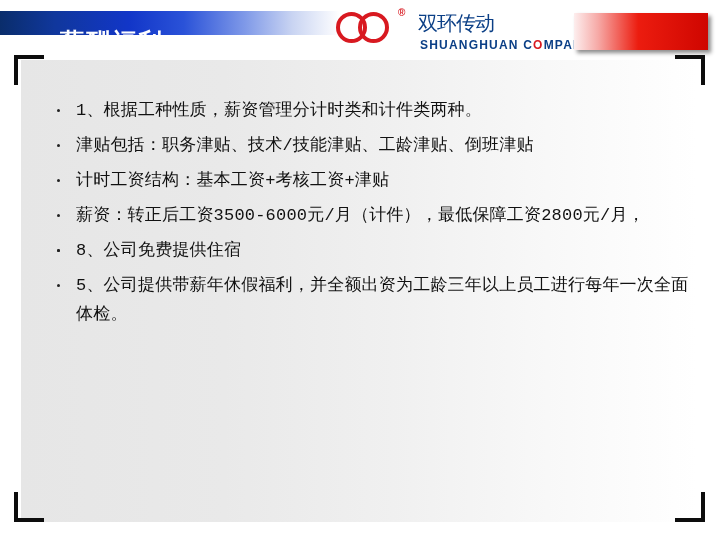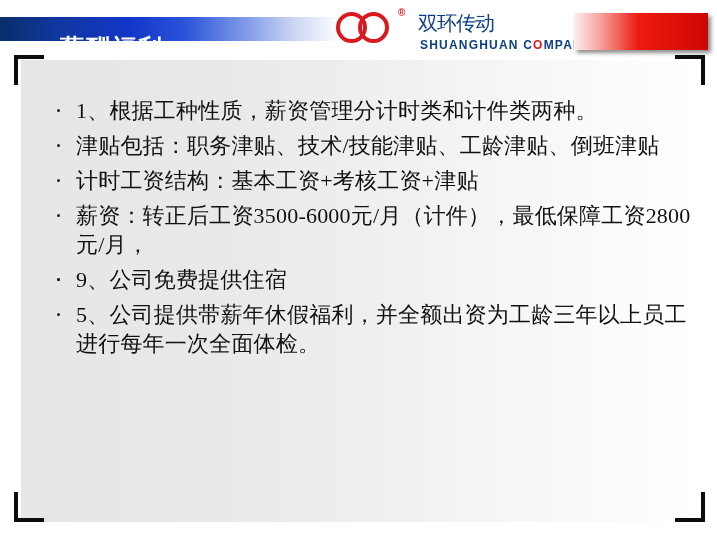--- a/index.html
+++ b/index.html
@@ -27,21 +27,21 @@
     position: absolute;
     left: 0;
     top: 0;
     width: 717px;
     height: 58px;
   }
 
   #title-bar {
     position: absolute;
     left: 0;
-    top: 17px;
+    top: 11px;
     width: 340px;
     height: 24px;
     background: linear-gradient(to right,
         #0a2d6b 0%,
         #10379c 16%,
         #1236c8 38%,
         #2a52d8 54%,
         #7f99e8 72%,
         #c9d4f2 86%,
         #ffffff 100%);
@@ -167,22 +167,22 @@
   #bullet-list {
     position: absolute;
     left: 12px;
     top: 36px;
     width: 660px;
   }
   .bullet-row {
     position: relative;
     padding-left: 43px;
     margin-bottom: 6px;
-    font-family: Liberation Serif, serif;
-    font-size: 22px;
+    font-family: Liberation Mono, monospace;
+    font-size: 17px;
     color: #111111;
     line-height: 29px;
     letter-spacing: 0.2px;
   }
   .bullet-row .dot {
     position: absolute;
     left: 24px;
     top: 13px;
     width: 3px;
     height: 3px;
@@ -215,21 +215,21 @@
     <div id="red-block"></div>
   </div>
 
   <div id="content">
     <div id="bullet-list">
         <div class="bullet-row"><span class="dot"></span><span class="txt">1、根据工种性质，薪资管理分计时类和计件类两种。</span></div>
         <div class="bullet-row"><span class="dot"></span><span class="txt">津贴包括：职务津贴、技术/技能津贴、工龄津贴、倒班津贴</span></div>
         <div class="bullet-row"><span class="dot"></span><span class="txt">计时工资结构：基本工资+考核工资+津贴</span></div>
         <div class="bullet-row"><span class="dot"></span><span class="txt">薪资：转正后工资3500-6000元/月（计件），最低保障工资2800元/月，</span></div>
         <div class="bullet-row"><span class="dot"></span></div>
-        <div class="bullet-row"><span class="dot"></span><span class="txt">9、公司免费提供住宿</span></div>
+        <div class="bullet-row"><span class="dot"></span><span class="txt">8、公司免费提供住宿</span></div>
         <div class="bullet-row"><span class="dot"></span><span class="txt">5、公司提供带薪年休假福利，并全额出资为工龄三年以上员工进行每年一次全面体检。</span></div>
       </div>
   </div>
 
   <div class="bracket tl"></div>
   <div class="bracket tr"></div>
   <div class="bracket bl"></div>
   <div class="bracket br"></div>
 
 </div>

